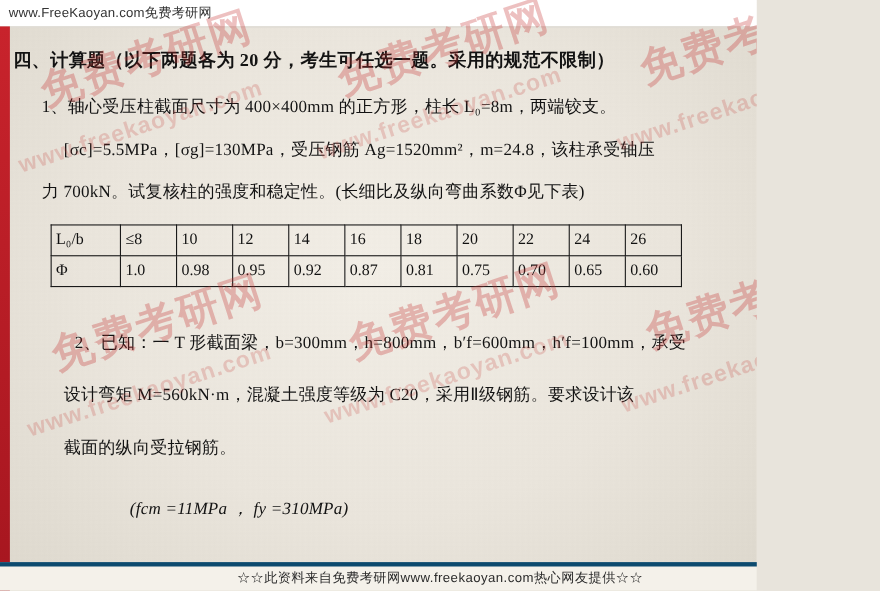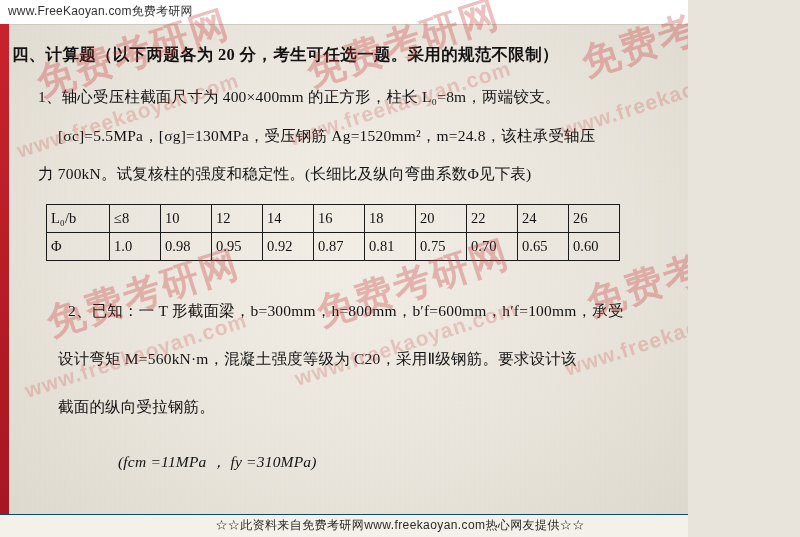--- a/index.html
+++ b/index.html
@@ -72,21 +72,21 @@
     width: 9px;
     height: 513px;
     background: linear-gradient(180deg,#c8232c,#a6161f);
   }
   #bottom-bar {
     position: absolute;
     left: 0; bottom: 0;
     width: 800px;
     height: 22px;
     background: #f4f1ea;
-    border-top: 1px solid #0c4a6e;
+    border-top: 4px solid #0c4a6e;
     overflow: hidden;
   }
   #bottom-text {
     position: absolute;
     left: 50%;
     top: 2px;
     transform: translateX(-50%);
     white-space: nowrap;
     font-family: "Liberation Sans", sans-serif;
     font-size: 12px;

